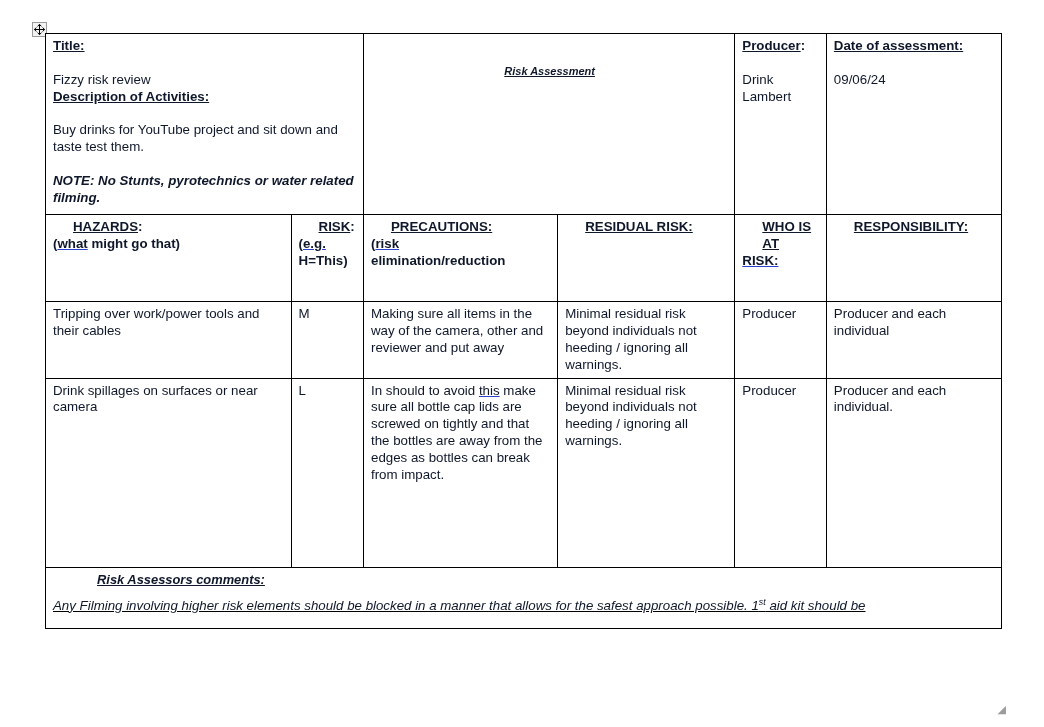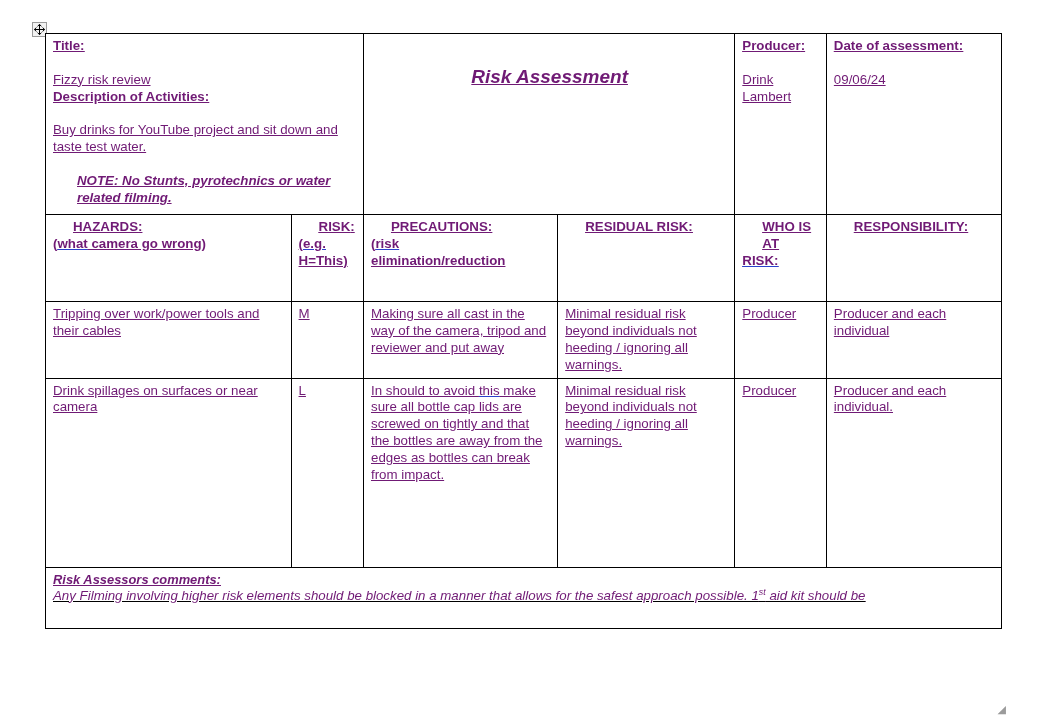--- a/index.html
+++ b/index.html
@@ -43,46 +43,45 @@
     table-layout: fixed;
     width: 957px;
     background: #fff;
   }
   table.ra td {
     border: 1.3px solid #000;
     vertical-align: top;
     padding: 4px 6px 4px 7px;
     font-size: 13.3px;
     line-height: 1.27;
-    color: #701a75;
-    text-decoration: underline;
+    color: #0f172a;
   }
 
   
   col.c-hazards       { width: 244px; }
   col.c-risk          { width:  72px; }
   col.c-precautions   { width: 193px; }
   col.c-residual      { width: 176px; }
   col.c-who           { width:  91px; }
   col.c-responsibility{ width: 174px; }
 
   
   .cell-title   { height: 172px; }
   .cell-ratitle { text-align: center; vertical-align: top; }
   .b   { font-weight: bold; }
   .bu  { font-weight: bold; text-decoration: underline; }
-  .bi  { font-weight: bold; font-style: italic; margin-left: 24px; }
+  .bi  { font-weight: bold; font-style: italic; }
 
   .blank-line { display: block; height: 1.27em; }
 
   .ra-heading {
     font-weight: bold;
     font-style: italic;
     text-decoration: underline;
-    font-size: 19px;
+    font-size: 11px;
     display: inline-block;
     margin-top: 27px;
   }
 
   
   .bluemark {
     text-decoration: underline;
     text-decoration-color: #2a41cc;
     -webkit-text-decoration-color: #2a41cc;
     text-underline-offset: 1px;
@@ -110,22 +109,23 @@
     line-height: 1.35;
     padding-top: 3px;
     padding-bottom: 2px;
     height: 52px;
   }
   .comments .chead {
     font-weight: bold;
     font-style: italic;
     text-decoration: underline;
     font-size: 12.9px;
-  }
-  .comments .cbody { text-decoration: underline; text-decoration-color: #000; }
+    margin-left: 44px;
+  }
+  .comments .cbody { text-decoration: underline; text-decoration-color: #000; margin-top: 10px; }
   sup { font-size: 0.66em; vertical-align: super; line-height: 0; }
 
   
   .page-mark {
     position: absolute;
     right: 38px;
     bottom: 12px;
     font-size: 11px;
     color: #9b9b9b;
     line-height: 1;
@@ -159,21 +159,21 @@
     </colgroup>
 
     <tbody>
         <tr>
       <td class="cell-title" colspan="2">
         <span class="bu">Title:</span>
         <span class="blank-line"></span>
         <div>Fizzy risk review</div>
         <div class="bu">Description of Activities:</div>
         <span class="blank-line"></span>
-        <div>Buy drinks for YouTube project and sit down and taste test water.</div>
+        <div>Buy drinks for YouTube project and sit down and taste test them.</div>
         <span class="blank-line"></span>
         <div class="bi">NOTE: No Stunts, pyrotechnics or water related filming.</div>
       </td>
 
       <td class="cell-ratitle" colspan="2">
         <span class="ra-heading">Risk Assessment</span>
       </td>
 
       <td>
         <div><span class="bu">Producer</span><span class="b">:</span></div>
@@ -185,21 +185,21 @@
         <div class="bu">Date of assessment:</div>
         <span class="blank-line"></span>
         <div>09/06/24</div>
       </td>
     </tr>
 
 
     <tr class="hdr">
       <td>
         <div><span class="lbl">HAZARDS</span><span>:</span></div>
-        <div><span>(</span><span class="bluemark-b">what</span><span> camera go wrong)</span></div>
+        <div><span>(</span><span class="bluemark-b">what</span><span> might go that)</span></div>
       </td>
 
       <td>
         <div><span class="lbl">RISK</span><span>:</span></div>
         <div><span>(</span><span class="bluemark-b">e.g.</span></div>
         <div>H=This)</div>
       </td>
 
       <td>
         <div class="lbl">PRECAUTIONS:</div>
@@ -217,21 +217,21 @@
       </td>
 
       <td>
         <div class="lbl">RESPONSIBILITY:</div>
       </td>
     </tr>
 
     <tr class="row1">
       <td>Tripping over work/power tools and their cables</td>
       <td>M</td>
-      <td>Making sure all cast in the way of the camera, tripod and reviewer and put away</td>
+      <td>Making sure all items in the way of the camera, other and reviewer and put away</td>
       <td>Minimal residual risk beyond individuals not heeding / ignoring all warnings.</td>
       <td>Producer</td>
       <td>Producer and each individual</td>
     </tr>
 
     <tr class="row2">
       <td>Drink spillages on surfaces or near camera</td>
       <td>L</td>
       <td><span>In should to avoid </span><span class="bluemark">this</span><span> make sure all bottle cap lids are screwed on tightly and that the bottles are away from the edges as bottles can break from impact.</span></td>
       <td>Minimal residual risk beyond individuals not heeding / ignoring all warnings.</td>

